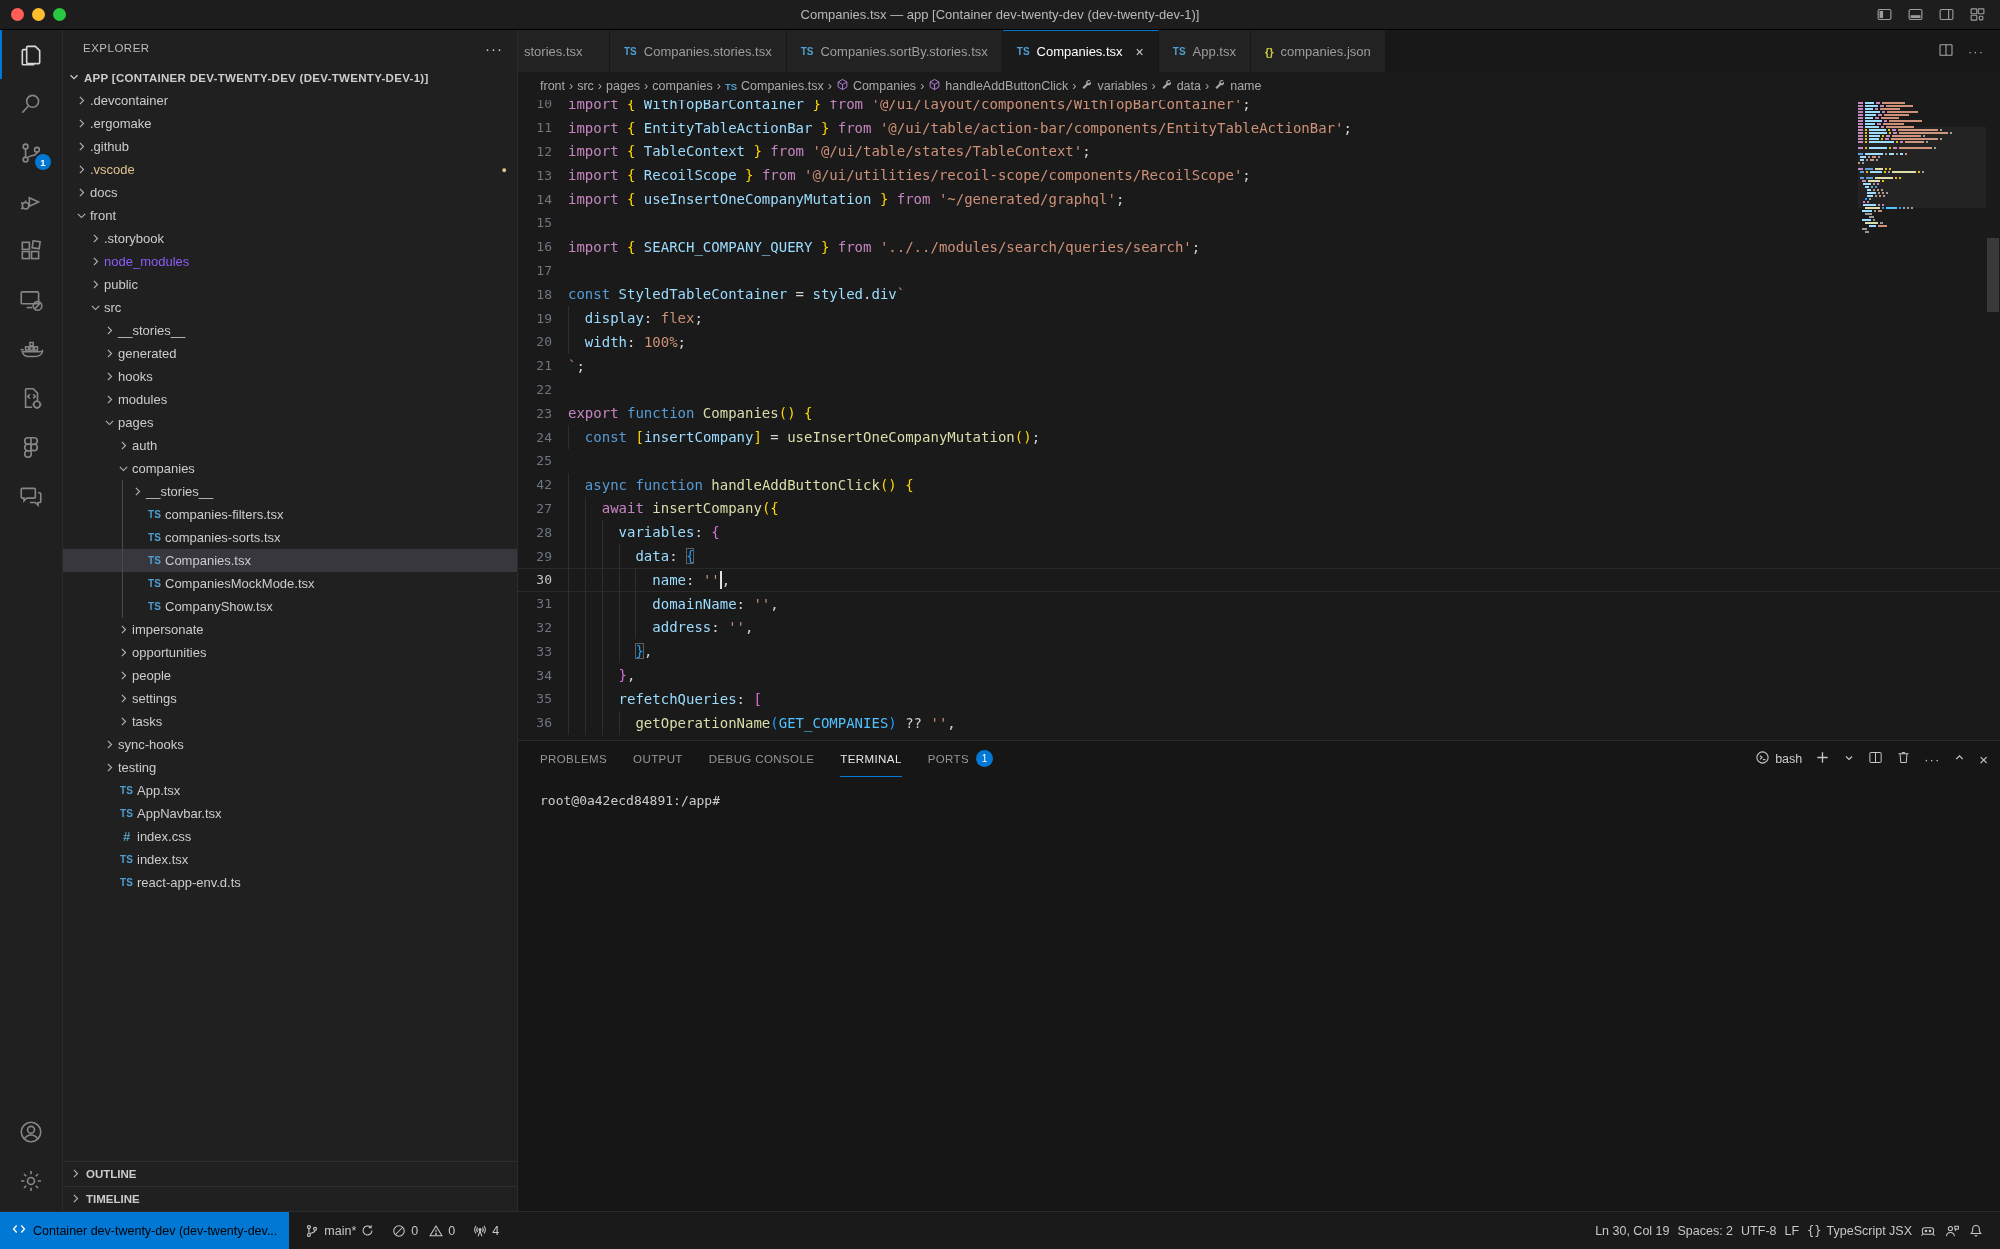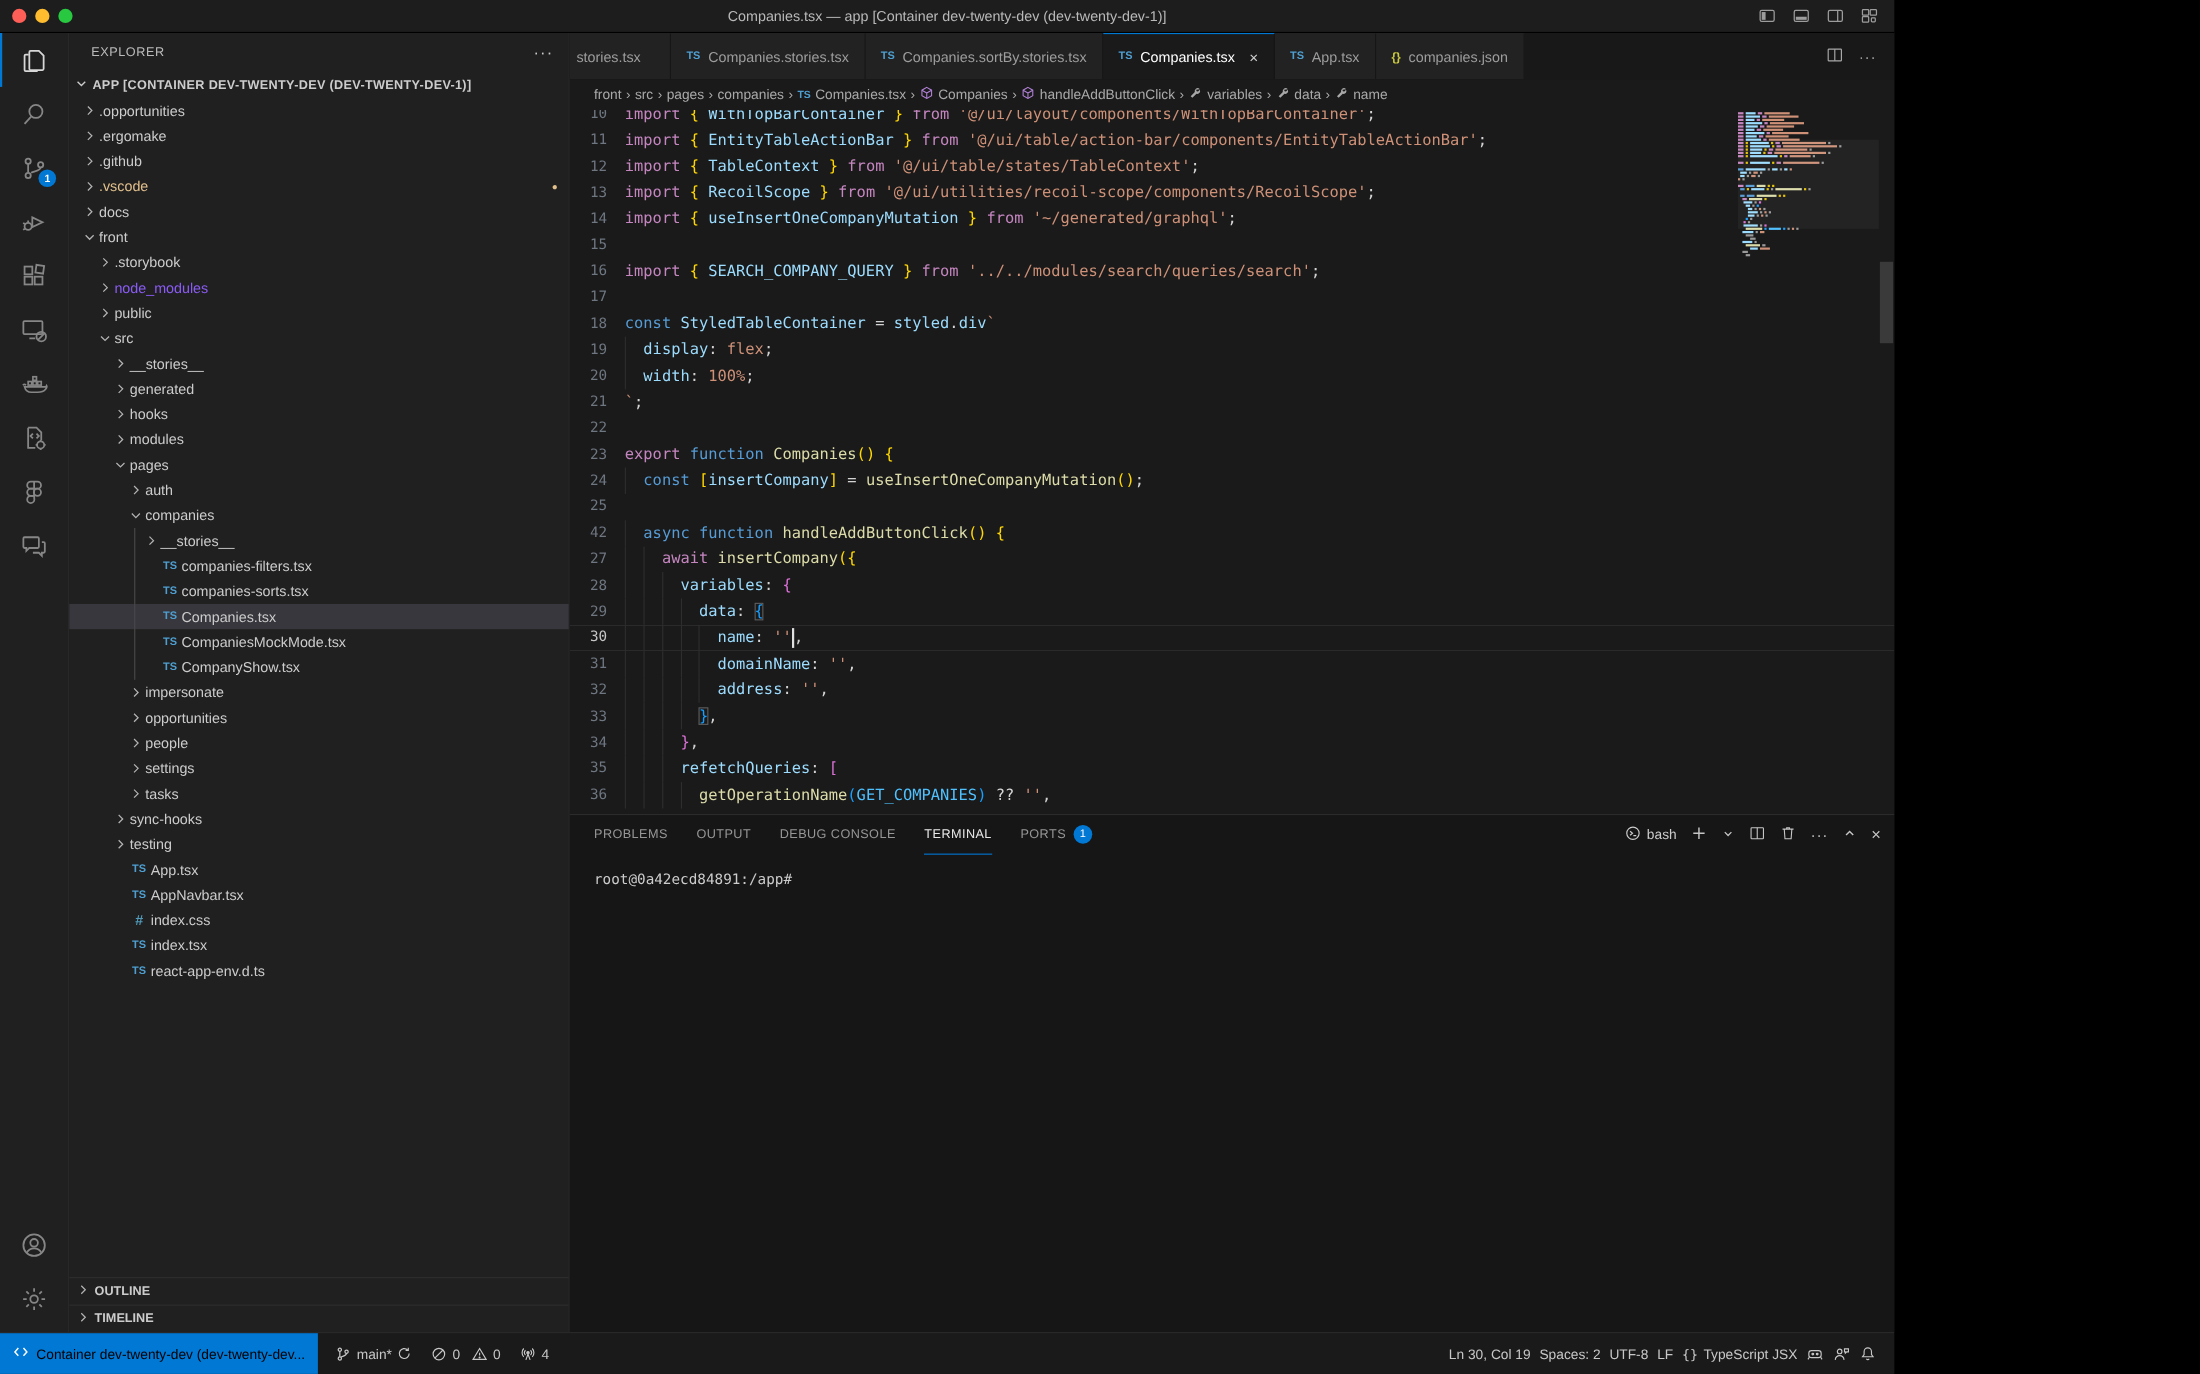--- a/index.html
+++ b/index.html
@@ -1,18 +1,18 @@
 <!DOCTYPE html>
 <html><head>
 <meta charset="utf-8">
 <style>
   * { margin:0; padding:0; box-sizing:border-box; }
   html,body { width:2000px; height:1249px; overflow:hidden; background:#000; }
   body { font-family:"Liberation Sans", sans-serif; color:#cccccc; font-size:13px; -webkit-font-smoothing:antialiased; }
-  #app { width:1722px; height:1249px; display:flex; flex-direction:column; background:#1a1a1a; }
+  #app { width:2000px; height:1249px; display:flex; flex-direction:column; background:#1a1a1a; }
 
   
   .titlebar { height:30px; background:#1d1d1d; border-bottom:1px solid #000; display:flex; align-items:center; position:relative; flex:0 0 30px; }
   .traffic { display:flex; gap:8px; padding-left:11px; }
   .tl { width:13px; height:13px; border-radius:50%; }
   .tl.red{background:#ff5f57}.tl.yel{background:#febc2e}.tl.grn{background:#28c840}
   .win-title { position:absolute; left:0; right:0; text-align:center; color:#b9b9b9; font-size:13px; pointer-events:none; }
   .win-actions { margin-left:auto; display:flex; gap:14px; padding-right:14px; color:#9d9d9d; z-index:2; }
   .win-actions svg { display:block; }
 
@@ -253,21 +253,21 @@
             </svg></span>
         <span>APP [CONTAINER DEV-TWENTY-DEV (DEV-TWENTY-DEV-1)]</span>
       </div>
       <div class="tree" id="tree">
           <div class="row" style="padding-left: 10px;">
             <span class="tw">
               <svg width="13" height="13" viewBox="0 0 16 16" fill="none" stroke="#b3b3b3" stroke-width="1.4">
                 <path d="M6 3.5l4.5 4.5L6 12.5"></path>
               </svg>
             </span>
-            <span class="lbl">.opportunities</span>
+            <span class="lbl">.devcontainer</span>
           </div>
           <div class="row" style="padding-left: 10px;">
             <span class="tw">
               <svg width="13" height="13" viewBox="0 0 16 16" fill="none" stroke="#b3b3b3" stroke-width="1.4">
                 <path d="M6 3.5l4.5 4.5L6 12.5"></path>
               </svg>
             </span>
             <span class="lbl">.ergomake</span>
           </div>
           <div class="row" style="padding-left: 10px;">

